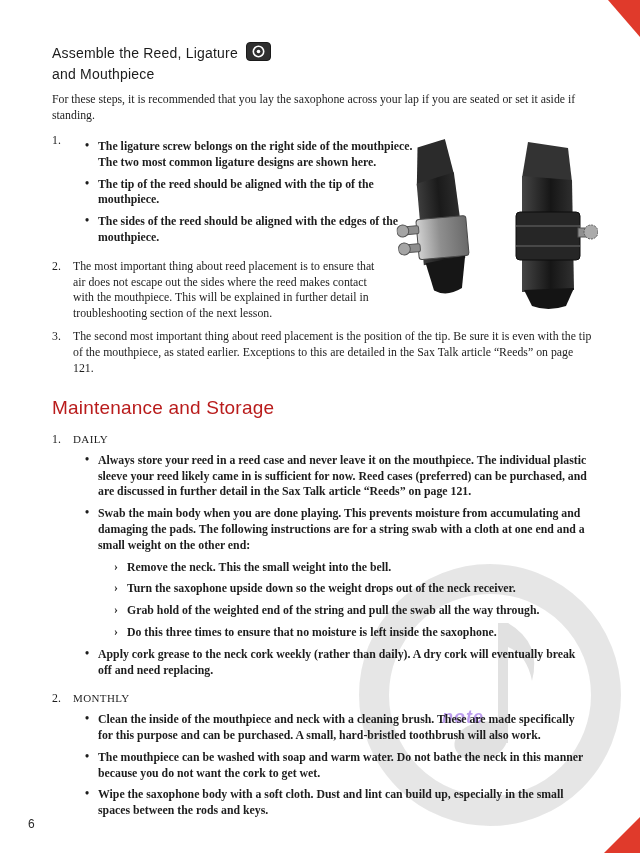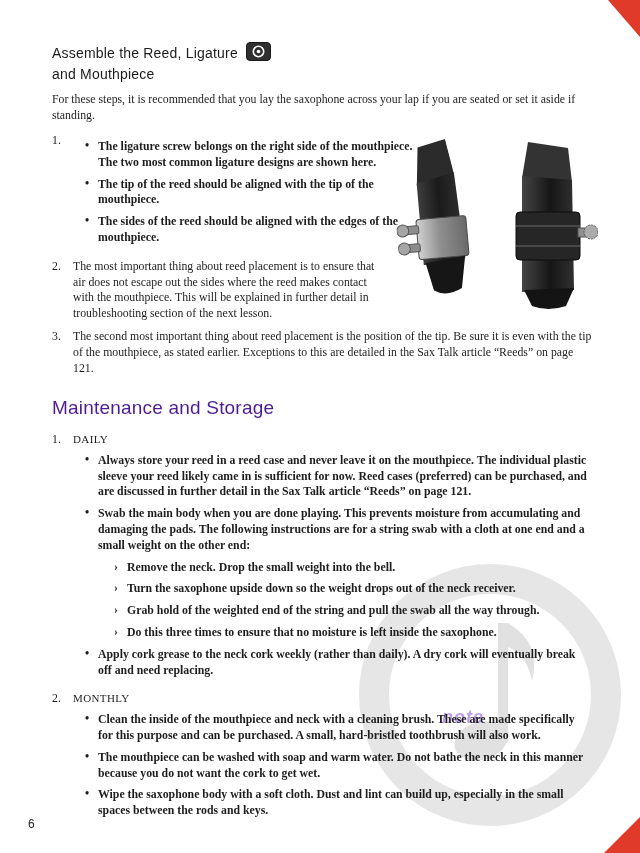--- a/index.html
+++ b/index.html
@@ -18,21 +18,21 @@
     position:absolute;left:102px;top:162px;font-family:"Liberation Sans",sans-serif;
     font-weight:bold;font-style:italic;font-size:18px;color:#6d28d9;letter-spacing:1px;
   }
   .content{position:absolute;inset:0;padding:42px 48px 0 52px;z-index:1;box-sizing:border-box;}
   h1{
     font-family:"Liberation Sans",sans-serif;font-weight:400;color:#1c1c1c;
     font-size:14px;line-height:1.3;margin:0 0 9px 0;letter-spacing:.2px;
   }
   .video-icon{display:inline-block;vertical-align:-3px;margin-left:8px;}
   h2{
-    font-family:"Liberation Sans",sans-serif;font-weight:400;color:#4c1d95;
+    font-family:"Liberation Sans",sans-serif;font-weight:400;color:#b91c1c;
     font-size:19px;line-height:1.25;margin:20px 0 12px 0;letter-spacing:.2px;
   }
   .body-text{font-size:11.8px;line-height:1.34;}
   .intro{margin:0 0 9px 0;max-width:540px;}
   .n-item{display:flex;margin:0 0 7px 0;}
   .n{flex:none;width:16px;margin-right:5px;text-align:left;}
   .n-body{flex:1;min-width:0;}
   .narrow{max-width:316px;}
   .b-list{margin-top:6px;margin-left:12px;font-weight:bold;}
   .b-item{position:relative;padding-left:13px;margin-bottom:6px;}
@@ -155,21 +155,21 @@
 
       <div class="n-item">
         <span class="n">1.</span>
         <div class="n-body">
           <div class="cap-label">DAILY</div>
           <div class="b-list">
             <div class="b-item">Always store your reed in a reed case and never leave it on the mouthpiece. The individual plastic sleeve your reed likely came in is sufficient for now. Reed cases (preferred) can be purchased, and are discussed in further detail in the Sax Talk article “Reeds” on page 121.</div>
             <div class="b-item">
               <span>Swab the main body when you are done playing. This prevents moisture from accumulating and damaging the pads. The following instructions are for a string swab with a cloth at one end and a small weight on the other end:</span>
               <div class="s-list">
-                <div class="s-item">Remove the neck. Drop the small weight into the bell.</div>
+                <div class="s-item">Remove the neck. This the small weight into the bell.</div>
                 <div class="s-item">Turn the saxophone upside down so the weight drops out of the neck receiver.</div>
                 <div class="s-item">Grab hold of the weighted end of the string and pull the swab all the way through.</div>
                 <div class="s-item">Do this three times to ensure that no moisture is left inside the saxophone.</div>
               </div>
             </div>
             <div class="b-item">Apply cork grease to the neck cork weekly (rather than daily). A dry cork will eventually break off and need replacing.</div>
           </div>
         </div>
       </div>
 

